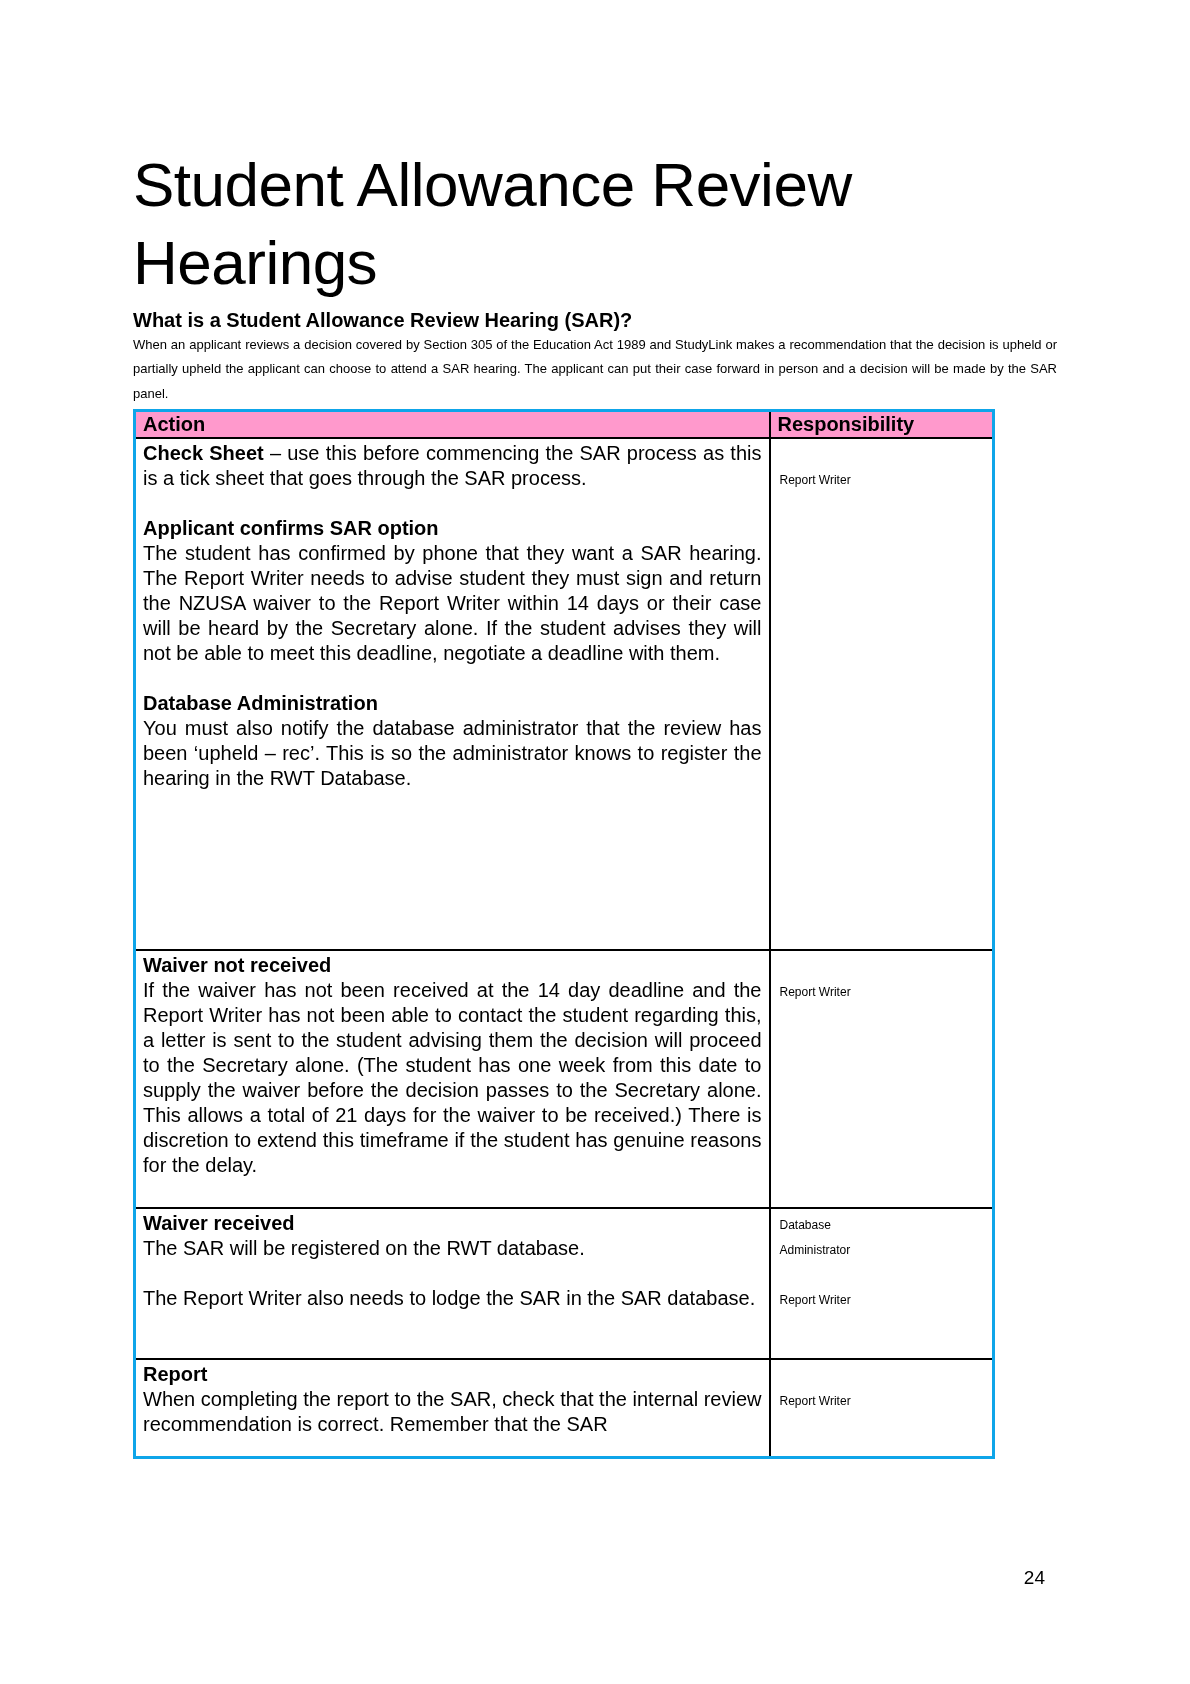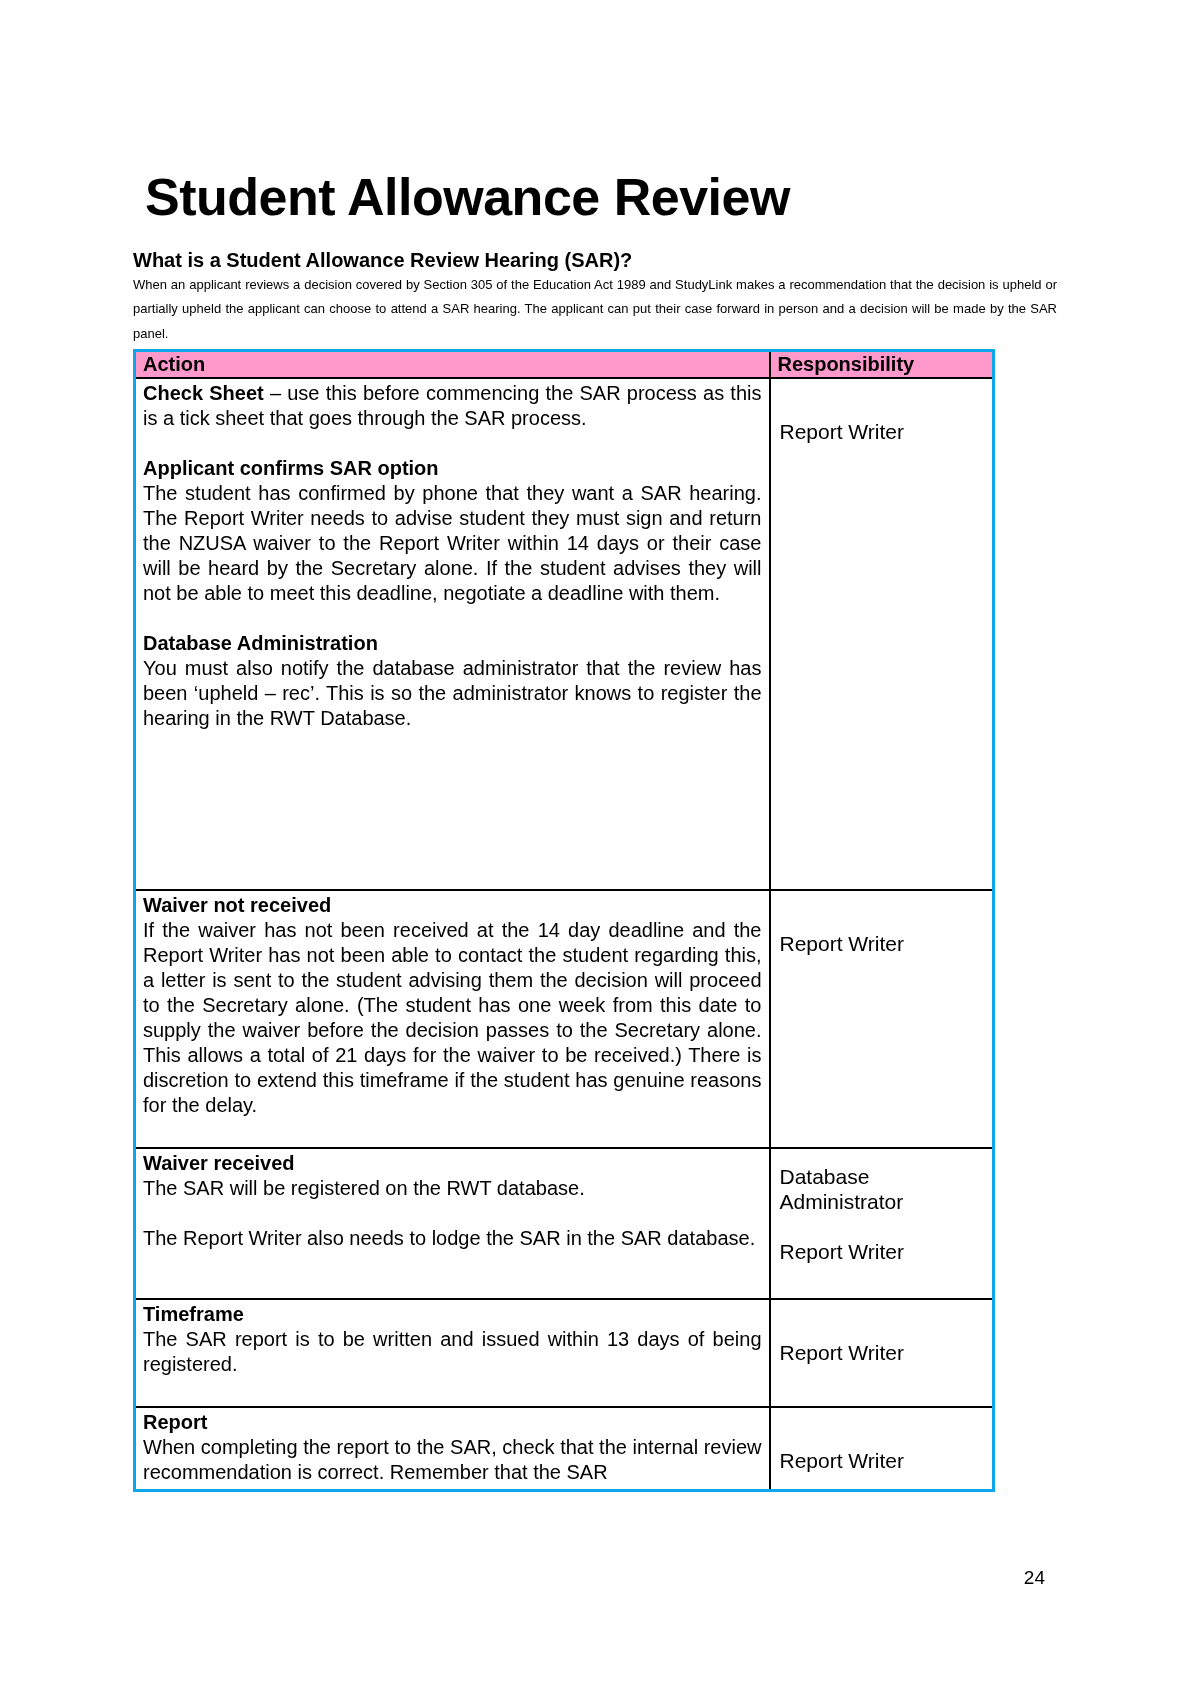--- a/index.html
+++ b/index.html
@@ -8,23 +8,23 @@
     width: 1190px;
     height: 1684px;
     background: #ffffff;
     box-sizing: border-box;
     padding: 146px 133px 0 133px;
     font-family: "Liberation Sans", sans-serif;
     color: #000000;
     overflow: hidden;
   }
   .doc-title {
-    margin: 12px;
-    font-size: 52px;
-    font-weight: bold;
+    margin: 0;
+    font-size: 62px;
+    font-weight: normal;
     line-height: 78px;
     letter-spacing: -0.5px;
   }
   .intro-heading {
     margin: 6px 0 0 0;
     font-size: 20px;
     font-weight: bold;
     line-height: 24.5px;
   }
   .intro-body {
@@ -55,22 +55,22 @@
     text-align: left;
     font-size: 20px;
     line-height: 25px;
     padding: 0 7px;
     font-weight: bold;
   }
   .col-action { width: 635px; }
   .col-resp   { width: 224px; }
   td.cell-action { padding: 2px 7px 4px 7px; }
   td.cell-resp {
-    padding: 15px 9px 4px 9px;
-    font-size: 21px;
+    padding: 4px 9px 4px 9px;
+    font-size: 12px;
     line-height: 25px;
     white-space: pre-line;
   }
   .cell-para {
     margin: 0;
     font-size: 20px;
     line-height: 25px;
     text-align: justify;
   }
   .cell-heading { text-align: left; font-weight: bold; }
@@ -89,20 +89,21 @@
     line-height: 24px;
   }
 </style>
 </head>
 <body>
 
 <div class="page">
 
   <h1 class="doc-title">
     <span>Student Allowance Review</span><br>
+    <span>Hearings</span>
   </h1>
 
   <p class="intro-heading">What is a Student Allowance Review Hearing (SAR)?</p>
   <p class="intro-body">When an applicant reviews a decision covered by Section 305 of the Education Act 1989 and StudyLink makes a recommendation that the decision is upheld or partially upheld the applicant can choose to attend a SAR hearing.  The applicant can put their case forward in person and a decision will be made by the SAR panel.</p>
 
 
   <table class="sar-table">
     <thead>
       <tr>
         <th class="col-action" style="background: rgb(255, 153, 204);">Action</th>
@@ -141,29 +142,20 @@
             <p class="cell-para">The Report Writer also needs to lodge the SAR in the SAR database.</p>
             <div class="spacer"></div>
           </td>
           <td class="cell-resp">Database
 Administrator
 
 Report Writer</td>
         </tr>
         <tr>
           <td class="cell-action">
-            <p class="cell-para cell-heading"><b>Timeframe</b></p>
-            <p class="cell-para">The SAR report is to be written and issued within 13 days of being registered.</p>
-            <div class="spacer"></div>
-          </td>
-          <td class="cell-resp">
-Report Writer</td>
-        </tr>
-        <tr>
-          <td class="cell-action">
             <p class="cell-para cell-heading"><b>Report</b></p>
             <p class="cell-para">When completing the report to the SAR, check that the internal review recommendation is correct.  Remember that the SAR</p>
           </td>
           <td class="cell-resp">
 Report Writer</td>
         </tr>
       </tbody>
   </table>
 
   <div class="page-number">24</div>

